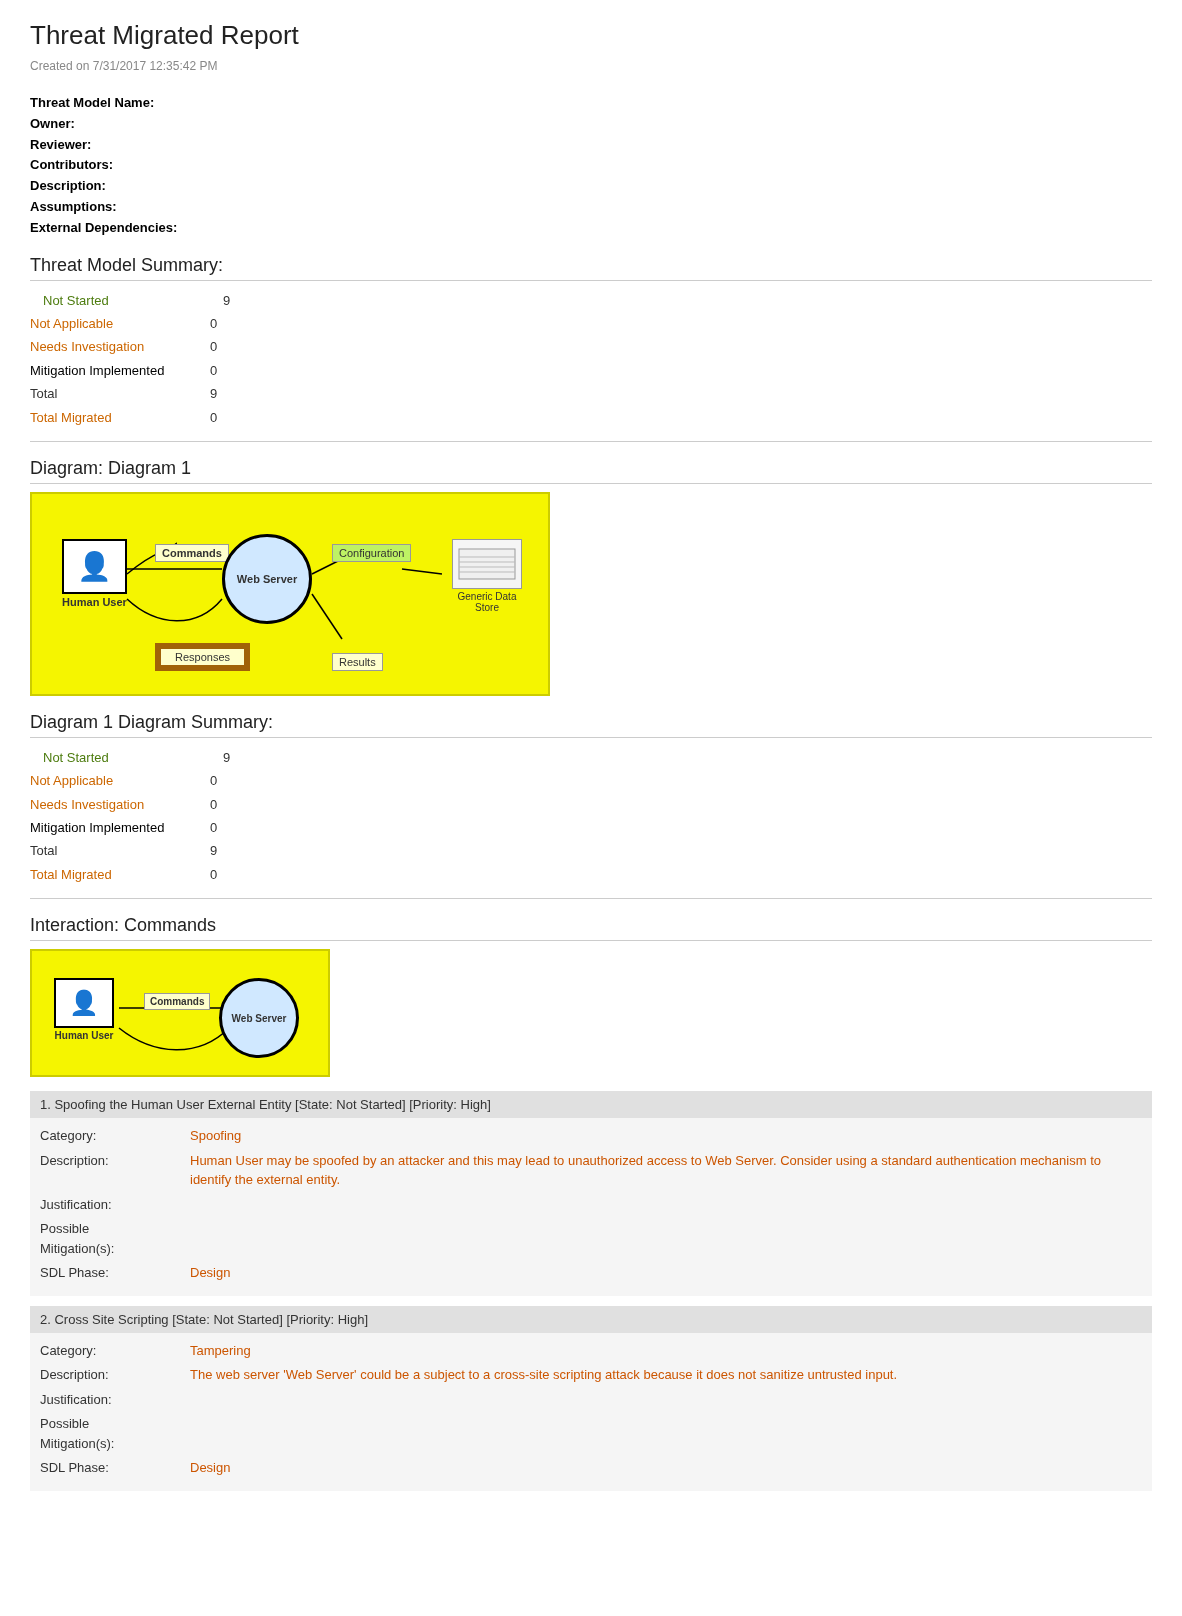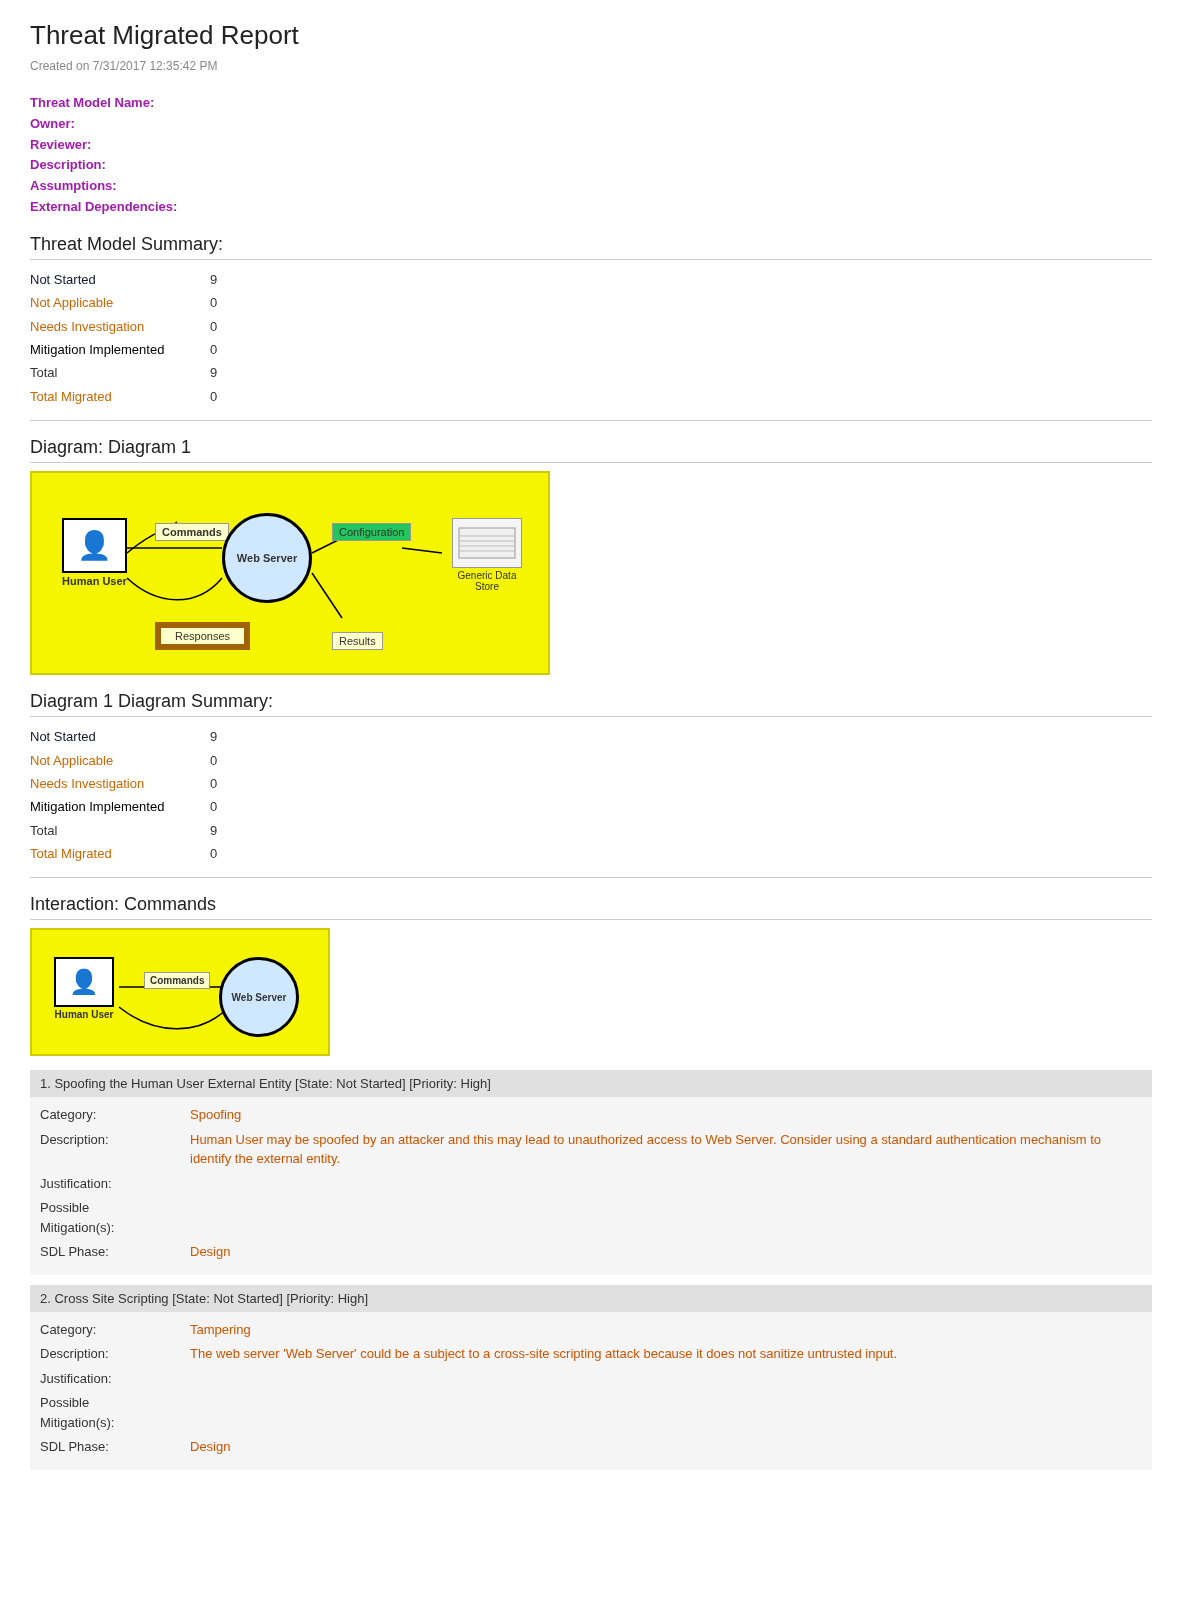--- a/index.html
+++ b/index.html
@@ -21,21 +21,21 @@
       color: #888;
       font-size: 12px;
       margin-bottom: 20px;
     }
     .meta-section {
       margin-bottom: 16px;
     }
     .meta-row {
       font-size: 13px;
       line-height: 1.6;
-      color: #a21caf;
+      color: #000000;
     }
     .meta-row span.label {
       font-weight: 600;
     }
     h2 {
       font-size: 18px;
       font-weight: 400;
       color: #222;
       margin: 16px 0 8px 0;
       border-bottom: 1px solid #ccc;
@@ -48,21 +48,21 @@
       display: flex;
       line-height: 1.8;
     }
     .summary-row .s-label {
       width: 180px;
       font-size: 13px;
     }
     .summary-row .s-value {
       font-size: 13px;
     }
-    .not-started { color: #0f172a; }
+    .not-started { color: #4d7c0f; margin-left: 13px; }
     .not-applicable { color: #cc6600; }
     .needs-investigation { color: #cc6600; }
     .mitigation-implemented { color: #000000; }
     .total-migrated { color: #cc6600; }
     .divider {
       border: none;
       border-top: 1px solid #ccc;
       margin: 12px 0;
     }
     
@@ -149,21 +149,21 @@
       background: #ffffcc;
       border: 6px solid #a16207;
       padding: 2px 14px;
       font-size: 11px;
     }
     
     .config-box {
       position: absolute;
       left: 285px;
       top: 35px;
-      background: #22c55e;
+      background: #bef264;
       border: 1px solid #999;
       padding: 2px 6px;
       font-size: 11px;
     }
     
     .results-box {
       position: absolute;
       left: 285px;
       bottom: 8px;
       background: #ffffcc;
@@ -260,20 +260,23 @@
   <div class="meta-row">
     <span class="label">Threat Model Name:</span>
   </div>
   <div class="meta-row">
     <span class="label">Owner:</span>
   </div>
   <div class="meta-row">
     <span class="label">Reviewer:</span>
   </div>
   <div class="meta-row">
+    <span class="label">Contributors:</span>
+  </div>
+  <div class="meta-row">
     <span class="label">Description:</span>
   </div>
   <div class="meta-row">
     <span class="label">Assumptions:</span>
   </div>
   <div class="meta-row">
     <span class="label">External Dependencies:</span>
   </div>
 </div>
 

